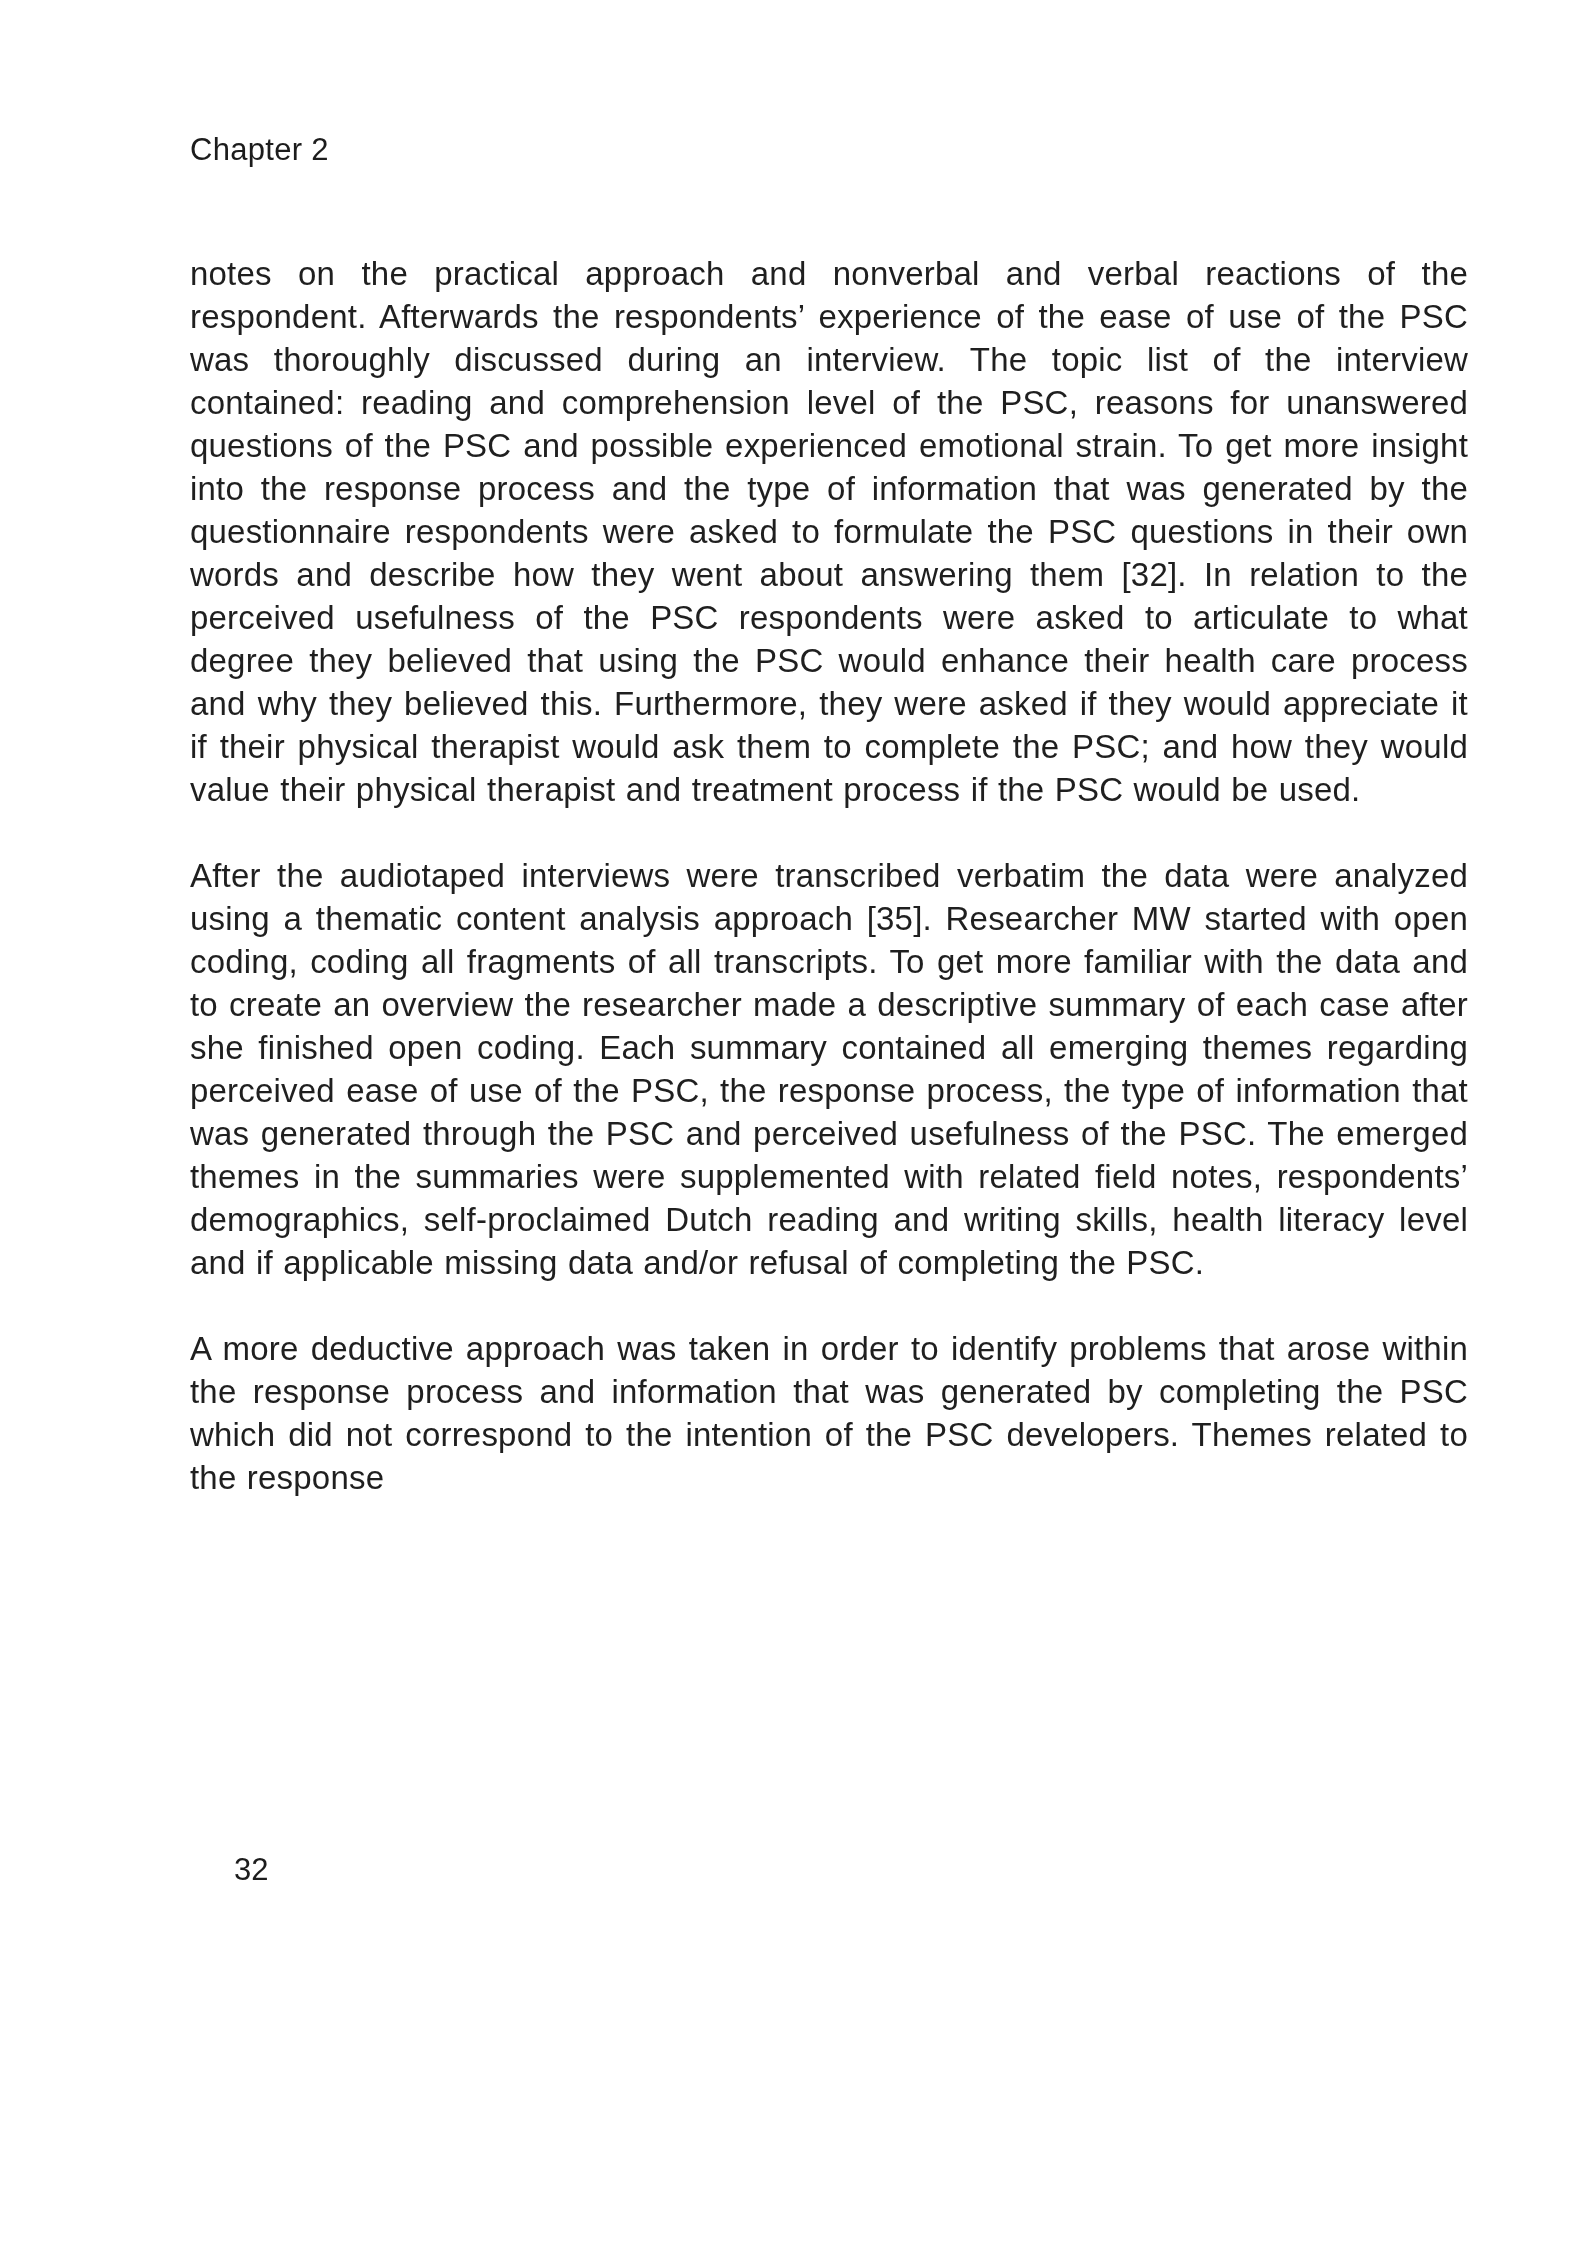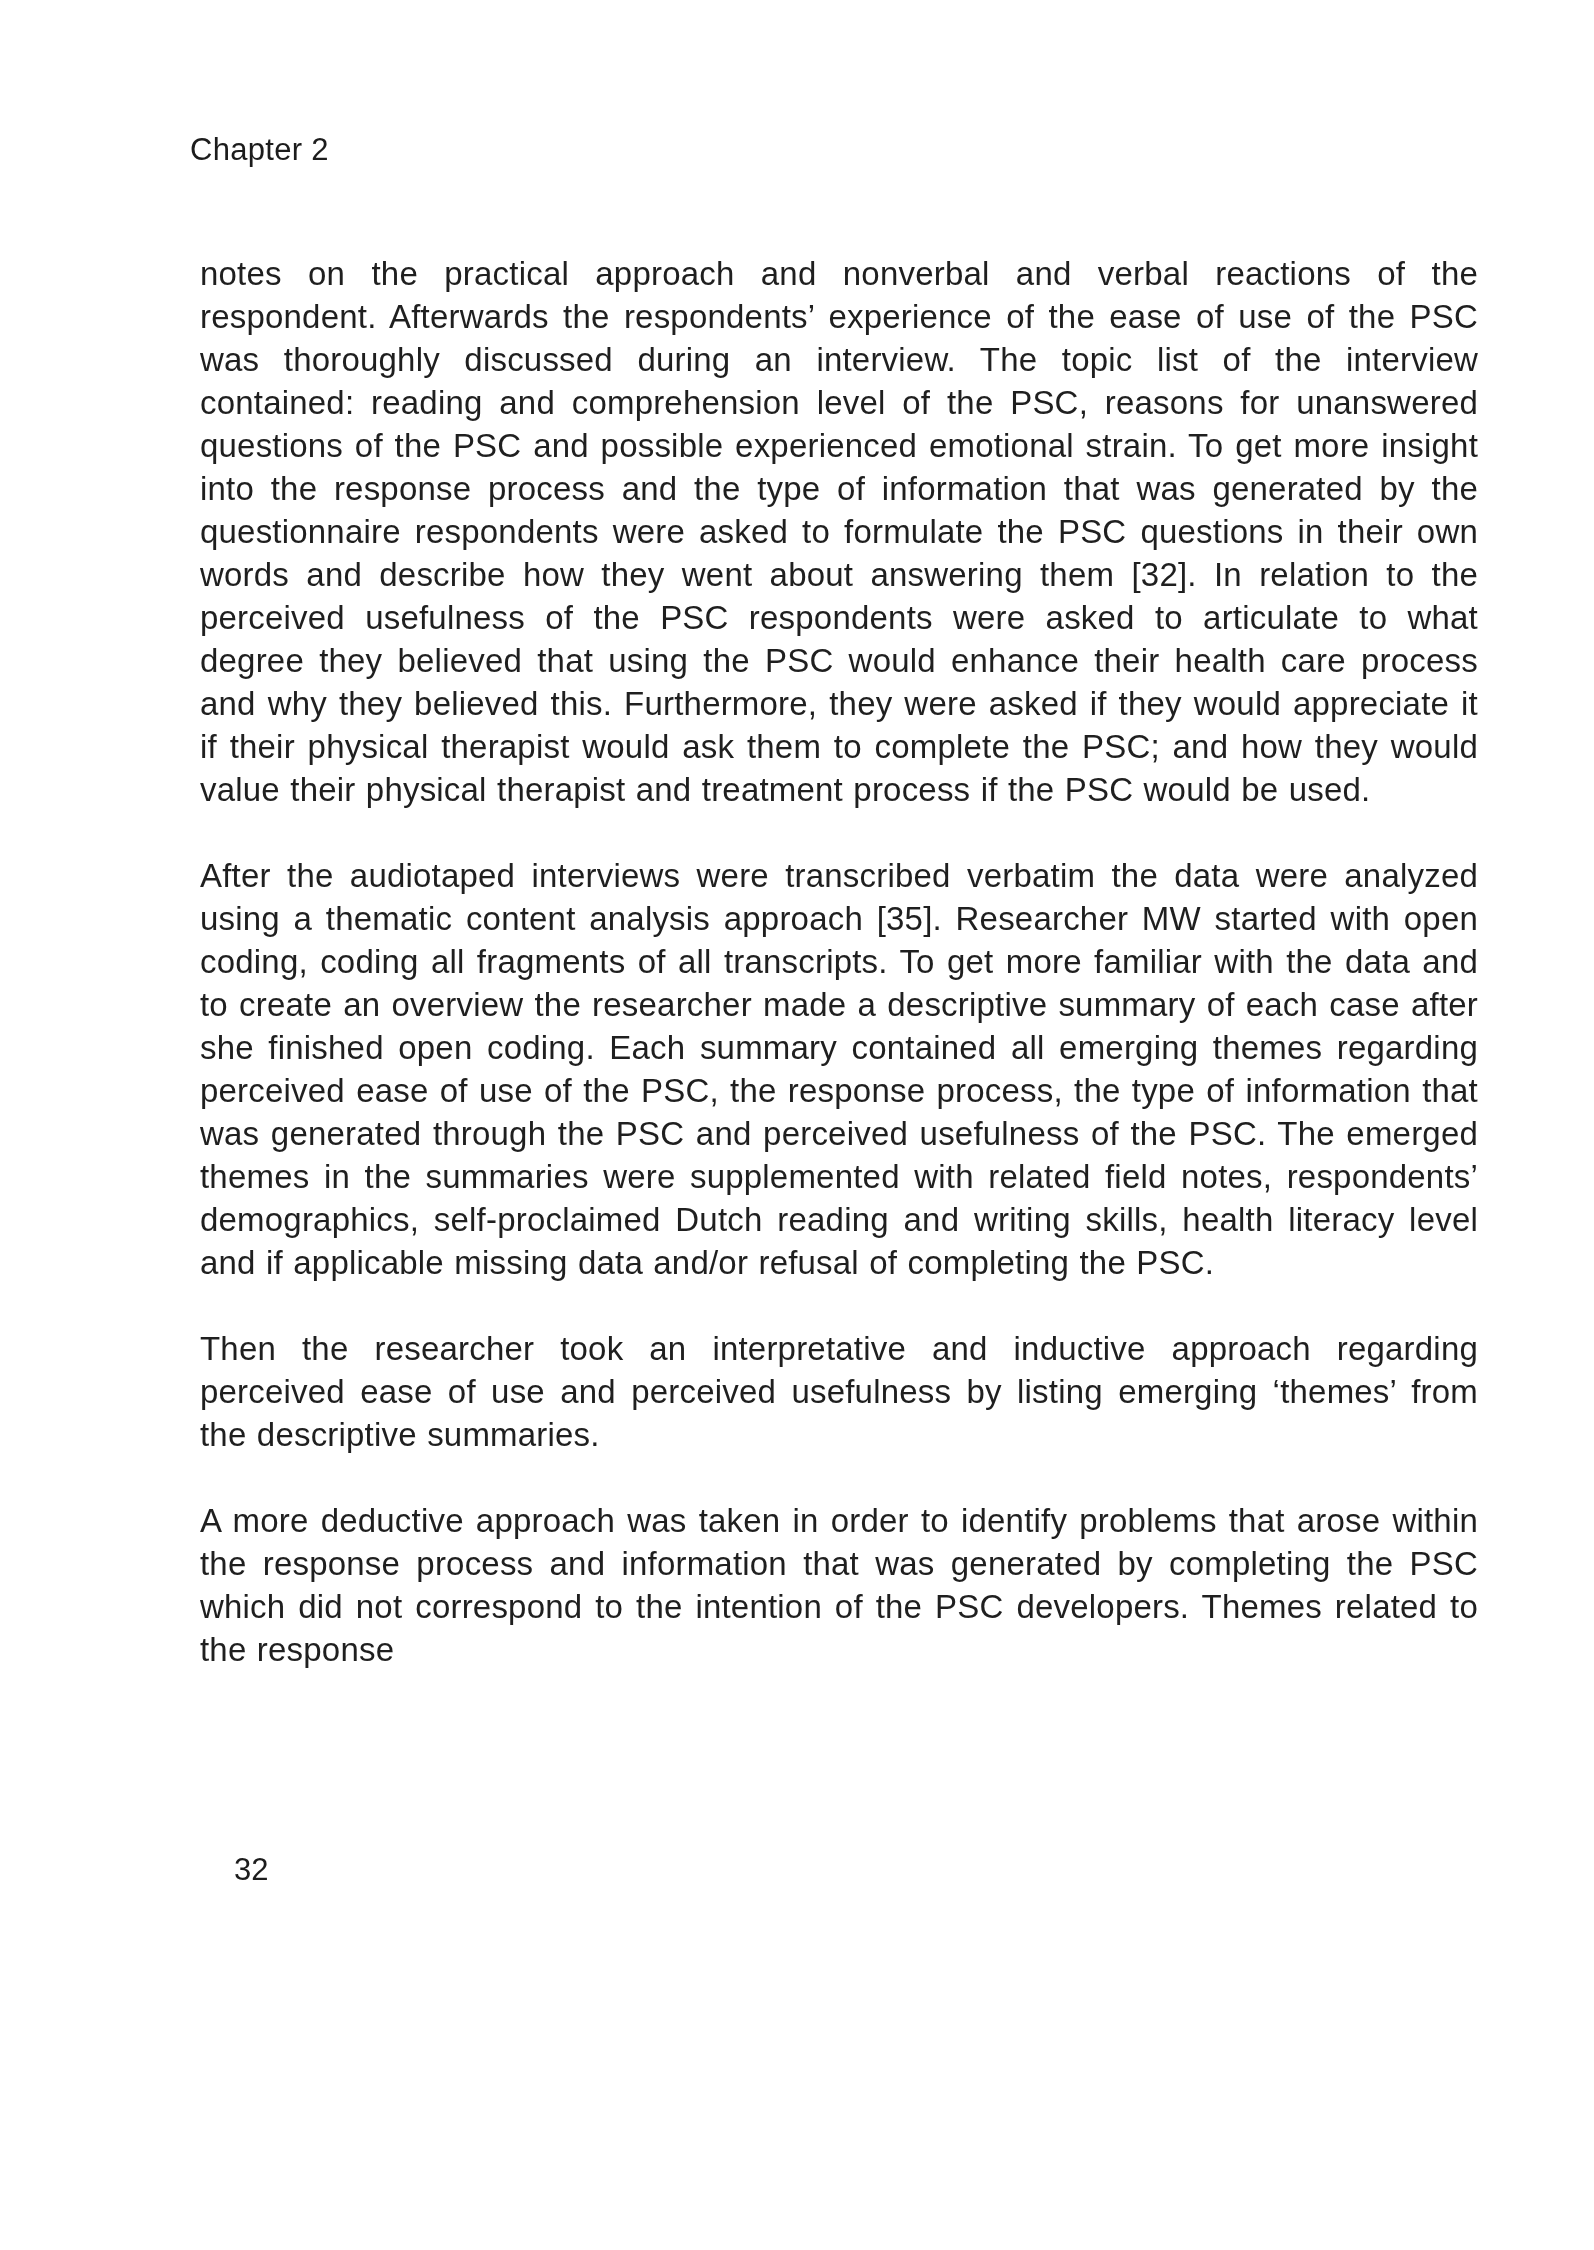--- a/index.html
+++ b/index.html
@@ -20,21 +20,21 @@
     position: absolute;
     top: 132px;
     left: 190px;
     font-size: 31px;
     letter-spacing: 0.3px;
     color: #1c1c1c;
   }
   .content {
     position: absolute;
     top: 252px;
-    left: 200px;
+    left: 190px;
     width: 1278px;
     font-size: 33px;
     line-height: 43px;
     text-align: justify;
     letter-spacing: 0.2px;
     word-spacing: 1px;
     color: #1f1f1f;
   }
   .content p {
     margin: 0 0 43px 0;
@@ -66,20 +66,19 @@
 <div class="page">
 
   <div class="chapter">Chapter 2</div>
 
   <div class="content">
     <p>notes on the practical approach and nonverbal and verbal reactions of the respondent. Afterwards the respondents’ experience of the ease of use of the PSC was thoroughly discussed during an interview. The topic list of the interview contained: reading and comprehension level of the PSC, reasons for unanswered questions of the PSC and possible experienced emotional strain. To get more insight into the response process and the type of information that was generated by the questionnaire respondents were asked to formulate the PSC questions in their own words and describe how they went about answering them [32]. In relation to the perceived usefulness of the PSC respondents were asked to articulate to what degree they believed that using the PSC would enhance their health care process and why they believed this. Furthermore, they were asked if they would appreciate it if their physical therapist would ask them to complete the PSC; and how they would value their physical therapist and treatment process if the PSC would be used.</p>
 
 
     <p class="after-heading">After the audiotaped interviews were transcribed verbatim the data were analyzed using a thematic content analysis approach [35]. Researcher MW started with open coding, coding all fragments of all transcripts. To get more familiar with the data and to create an overview the researcher made a descriptive summary of each case after she finished open coding. Each summary contained all emerging themes regarding perceived ease of use of the PSC, the response process, the type of information that was generated through the PSC and perceived usefulness of the PSC. The emerged themes in the summaries were supplemented with related field notes, respondents’ demographics, self-proclaimed Dutch reading and writing skills, health literacy level and if applicable missing data and/or refusal of completing the PSC.</p>
 
-    <p>Then the researcher took an interpretative and inductive approach regarding perceived ease of use and perceived usefulness by listing emerging ‘themes’ from the descriptive summaries.</p>
 
     <p>A more deductive approach was taken in order to identify problems that arose within the response process and information that was generated by completing the PSC which did not correspond to the intention of the PSC developers. Themes related to the response</p>
   </div>
 
   <div class="page-number">32</div>
 
 </div>
 
 </body></html>

